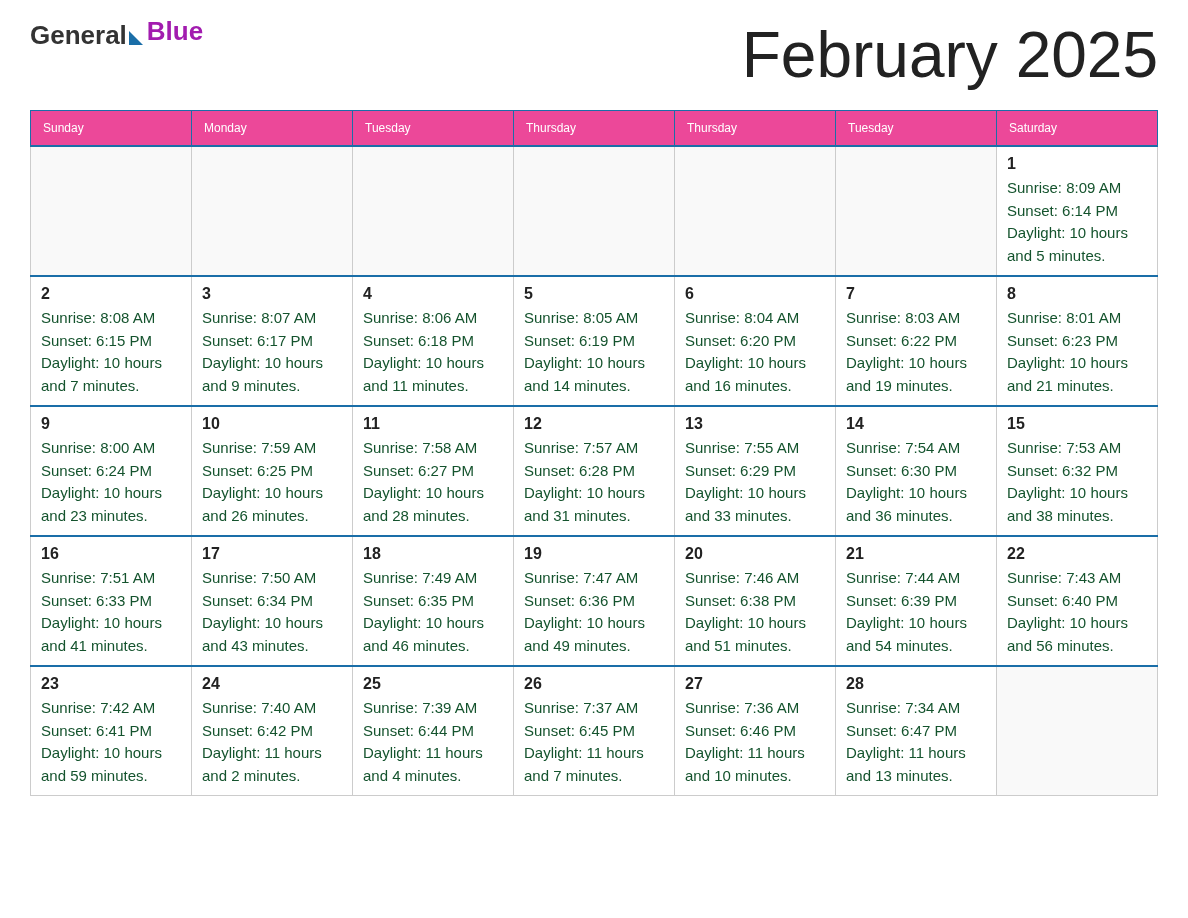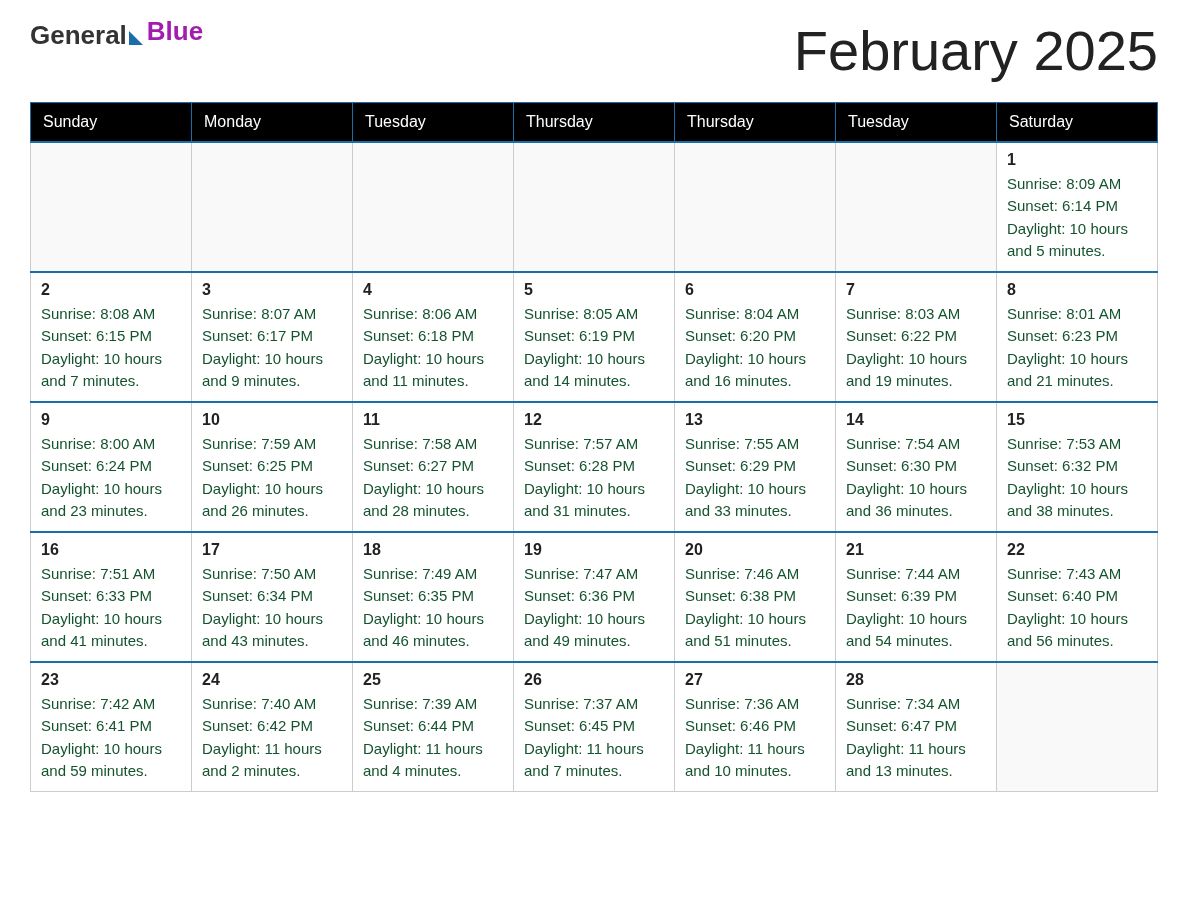--- a/index.html
+++ b/index.html
@@ -43,40 +43,40 @@
       font-size: 26px;
       font-weight: bold;
       color: #a21caf;
       margin-top: -4px;
       padding-left: 4px;
     }
     .title-section {
       text-align: right;
     }
     .main-title {
-      font-size: 56px;
+      font-size: 64px;
       font-weight: normal;
       color: #222;
       line-height: 1.1;
     }
     .subtitle {
       font-size: 22px;
       color: #444;
       margin-top: 4px;
     }
     .calendar {
       width: 100%;
       border-collapse: collapse;
     }
     .calendar thead th {
-      background-color: #000000;
+      background-color: #ec4899;
       color: #fff;
       padding: 10px 12px;
       text-align: left;
-      font-size: 16px;
+      font-size: 12px;
       font-weight: normal;
       border: 1px solid #1a6ea8;
     }
     .calendar tbody td {
       vertical-align: top;
       padding: 8px 10px;
       border: 1px solid #ccc;
       width: calc(100% / 7);
       height: 120px;
       font-size: 13px;

